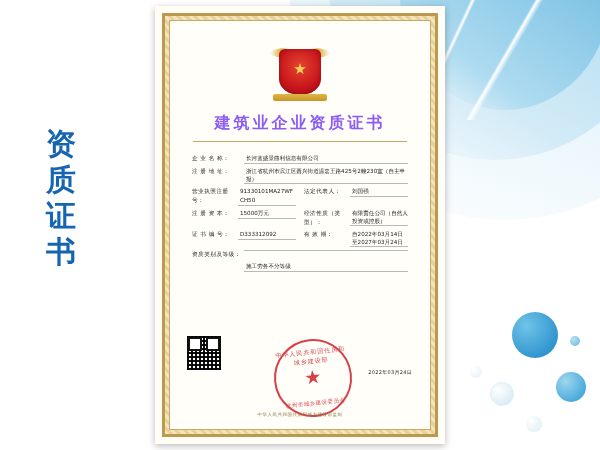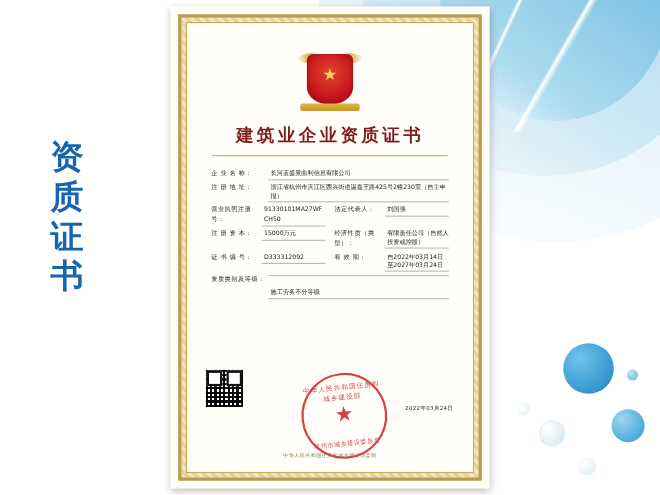--- a/index.html
+++ b/index.html
@@ -171,21 +171,21 @@
     transform: translateX(-50%);
     width: 54px;
     height: 7px;
     background: linear-gradient(180deg, #e0b747, #c79526);
     border-radius: 2px;
   }
 
   .cert-title {
     margin-top: 12px;
     text-align: center;
-    color: #7f1d1d;
+    color: #8b5cf6;
     font-size: 16px;
     font-weight: bold;
     letter-spacing: 3px;
     font-family: "DejaVu Sans", sans-serif;
   }
   .title-rule {
     margin: 7px auto 0;
     width: 214px;
     height: 1px;
     background: #c8a85e;

